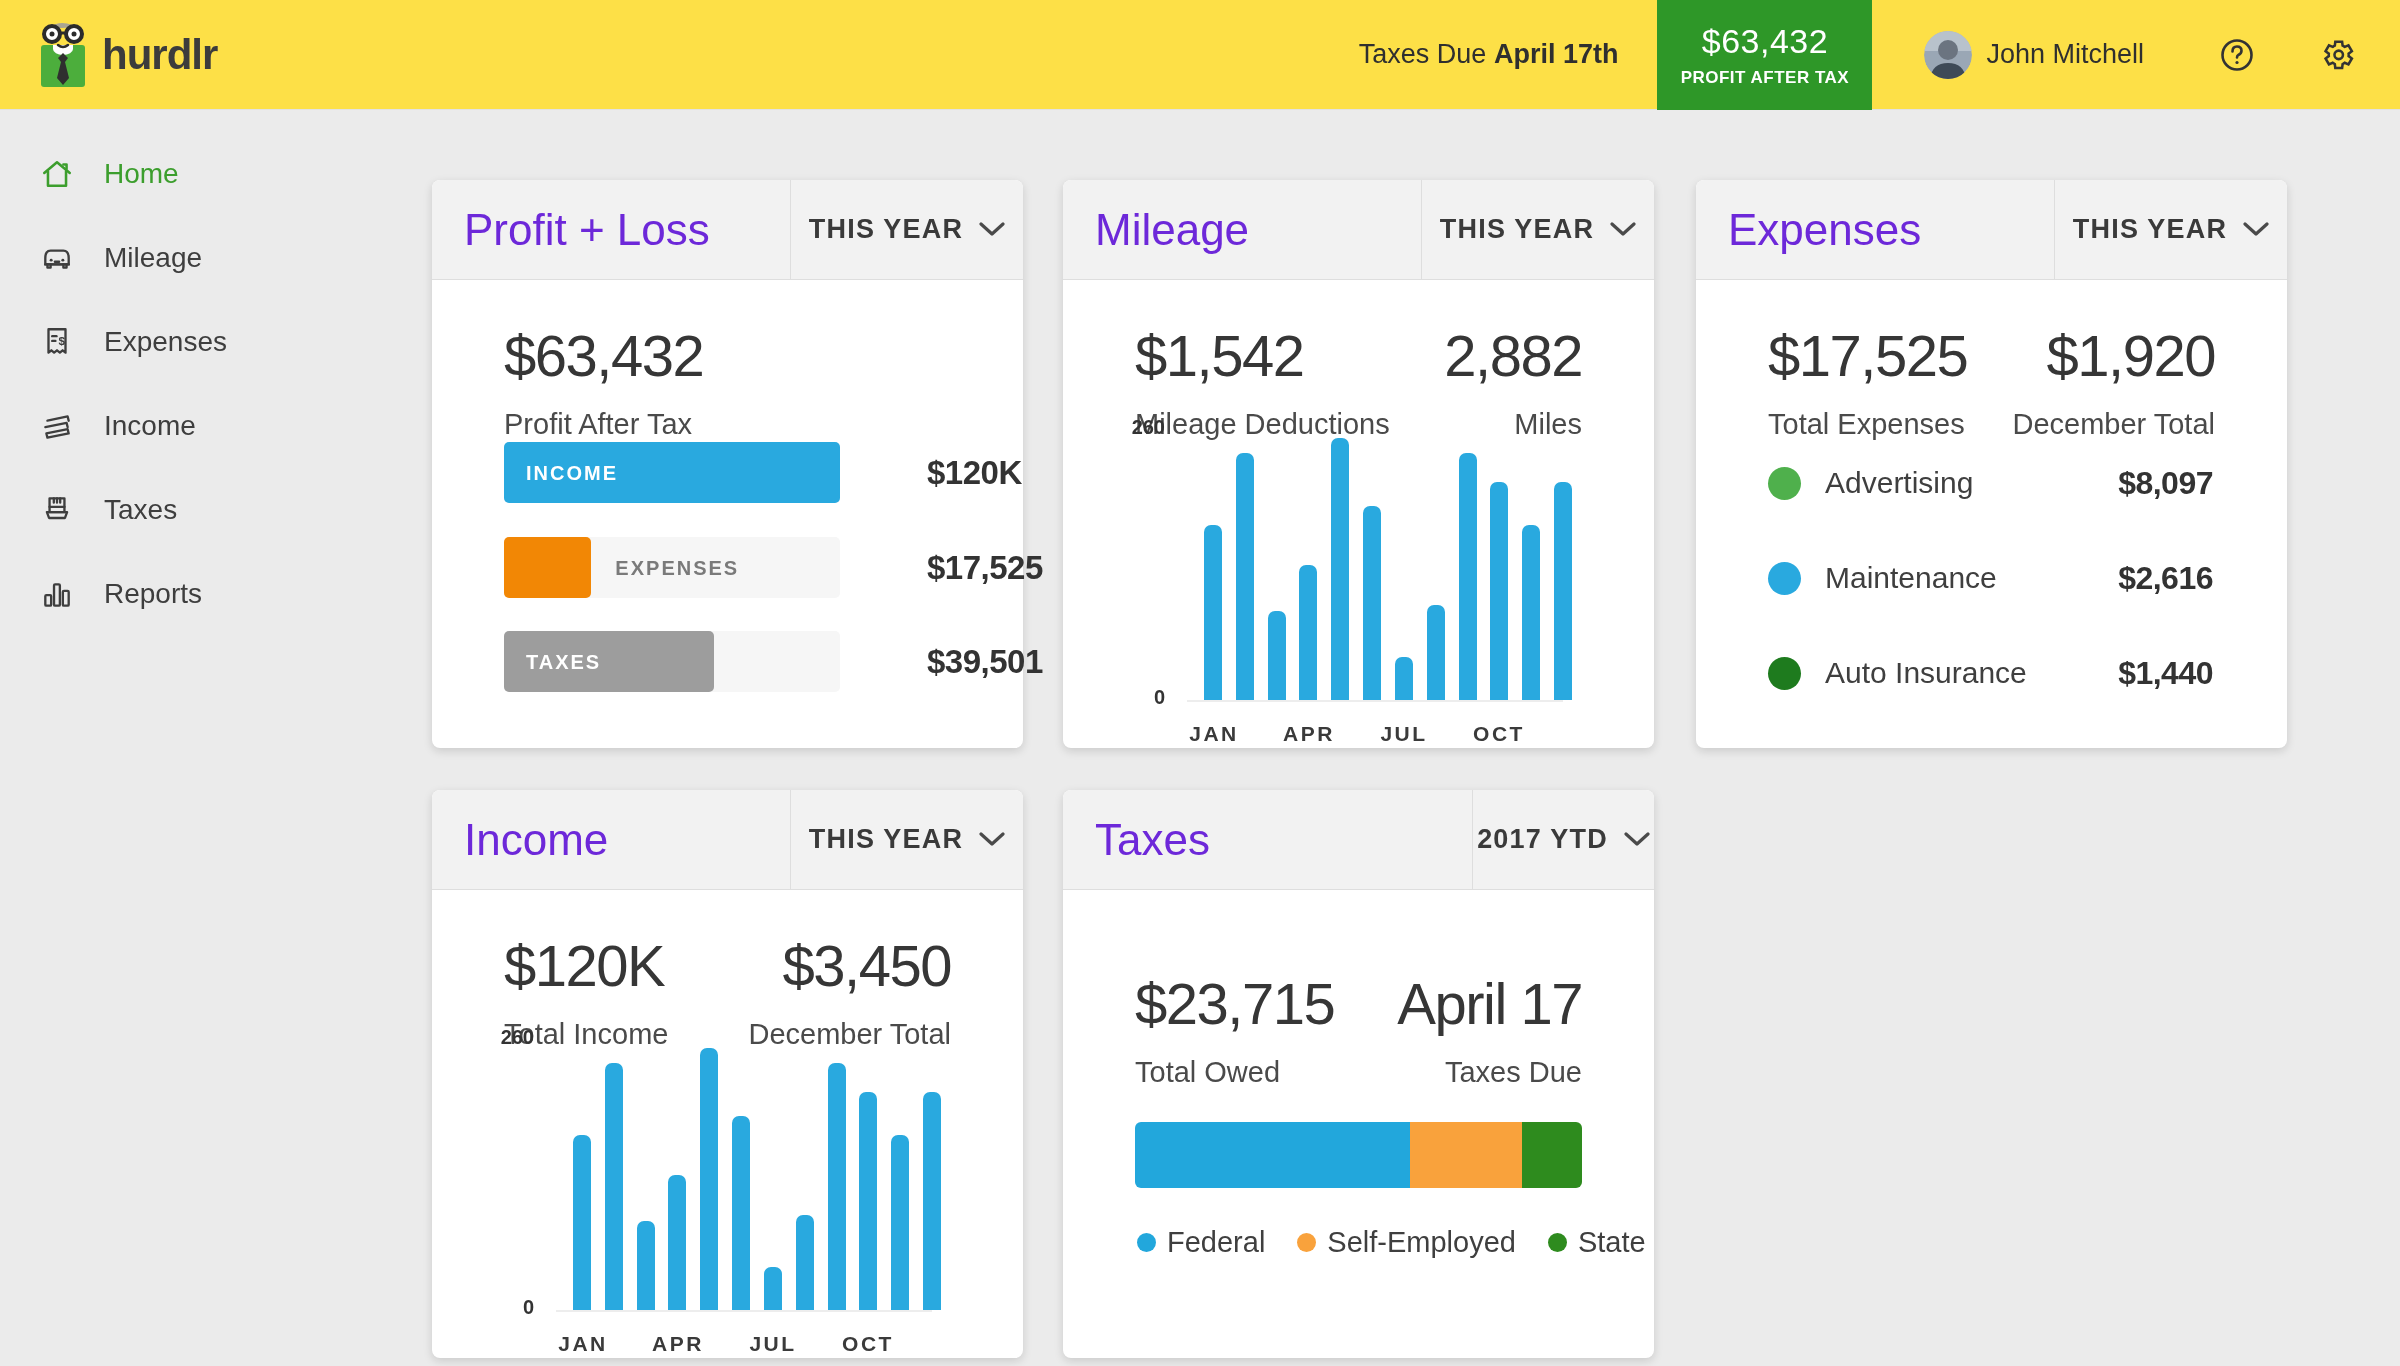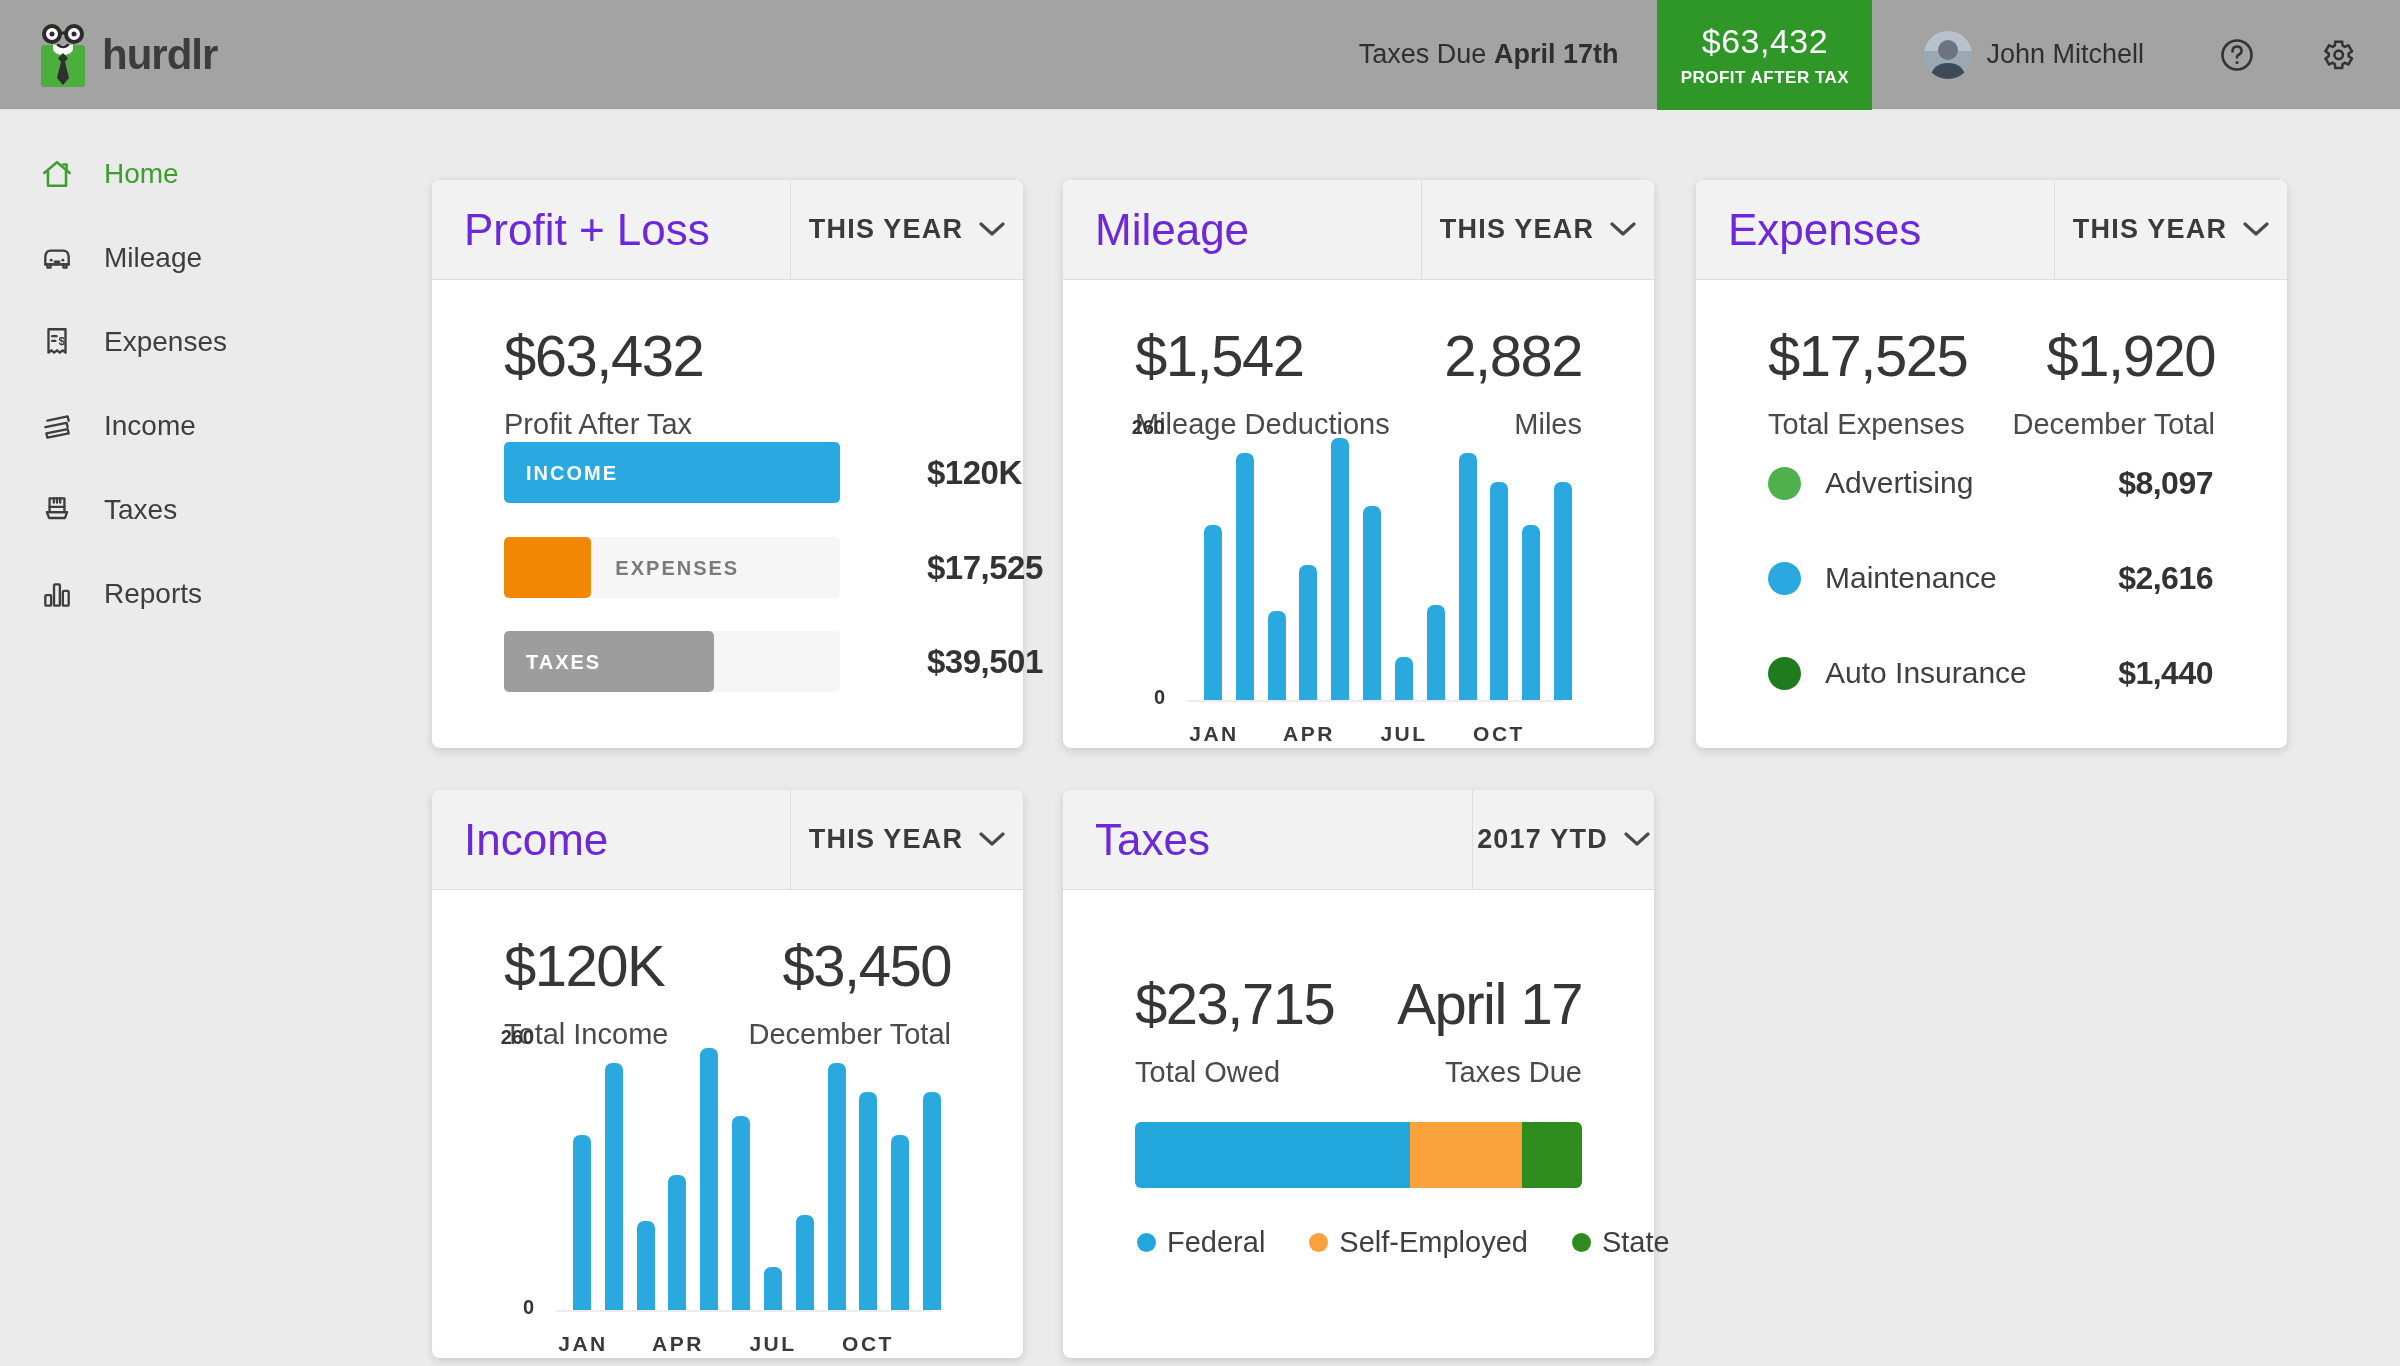--- a/index.html
+++ b/index.html
@@ -1,20 +1,20 @@
 <!DOCTYPE html>
 <html><head>
 <meta charset="utf-8">
 <style>
   * { margin:0; padding:0; box-sizing:border-box; }
   html,body { width:2400px; height:1366px; overflow:hidden; }
   body { background:#EBEBEB; font-family:"Liberation Sans", sans-serif; color:#3A3A3A; }
 
   
-  .topbar { position:absolute; left:0; top:0; width:2400px; height:110px; background:#a3a3a3;
+  .topbar { position:absolute; left:0; top:0; width:2400px; height:110px; background:#fde047;
             border-bottom:1px solid #E2E2E2; display:flex; align-items:center; padding-left:36px; z-index:5; }
   .logo { display:flex; align-items:center; gap:12px; }
   .logo-word { font-size:42px; font-weight:700; color:#3C3C3C; letter-spacing:-1px; }
   .hdr-right { margin-left:auto; display:flex; align-items:center; height:110px; }
   .taxdue { font-size:27px; color:#2F2F2F; margin-right:39px; white-space:nowrap; }
   .taxdue b { font-weight:700;margin-top:20px; }
   .profit-badge { width:215px; height:110px; background:#2E9728; color:#fff; display:flex;
                   flex-direction:column; align-items:center; justify-content:center; gap:7px; }
   .profit-badge .amt { font-size:34px; letter-spacing:0.5px; }
   .profit-badge .lbl { font-size:17px; font-weight:700; letter-spacing:0.5px; }
@@ -74,21 +74,21 @@
   .legend-row { position:absolute; left:72px; right:74px; height:64px; display:flex; align-items:center; }
   .lr0 { top:271px; } .lr1 { top:366px; } .lr2 { top:461px; }
   .legend-dot { width:33px; height:33px; border-radius:50%; flex:none; }
   .legend-name { margin-left:24px; font-size:30px; color:#3F3F3F; white-space:nowrap; }
   .legend-value { margin-left:auto; font-size:32px; font-weight:700; letter-spacing:-0.5px; color:#333; white-space:nowrap; }
 
   
   .stackbar { position:absolute; left:72px; top:332px; width:447px; height:66px; border-radius:6px;
               overflow:hidden; display:flex; }
   .stackbar div { height:100%; }
-  .tax-legend { position:absolute; left:74px; top:436px; display:flex; align-items:center; gap:44px; }
+  .tax-legend { position:absolute; left:74px; top:436px; display:flex; align-items:center; gap:32px; }
   .tax-legend .item { display:flex; align-items:center; gap:11px; font-size:29px; color:#3F3F3F; white-space:nowrap; }
   .tax-legend .dot { width:19px; height:19px; border-radius:50%; flex:none; }
 
   svg { display:block; }
 </style>
 </head>
 <body>
 
 <div class="topbar">
   <div class="logo">

